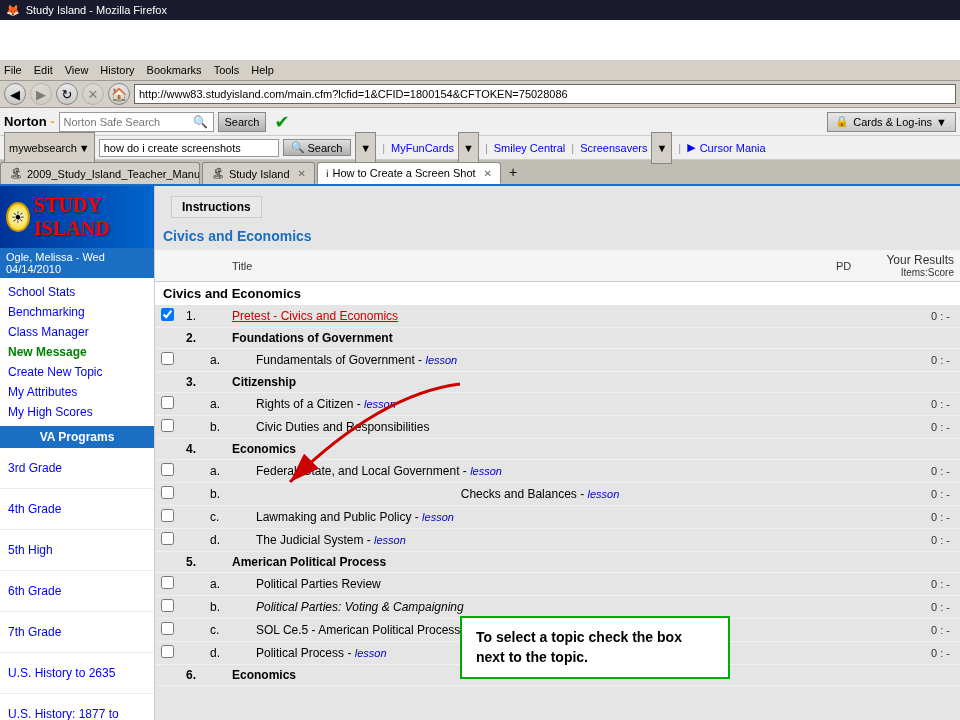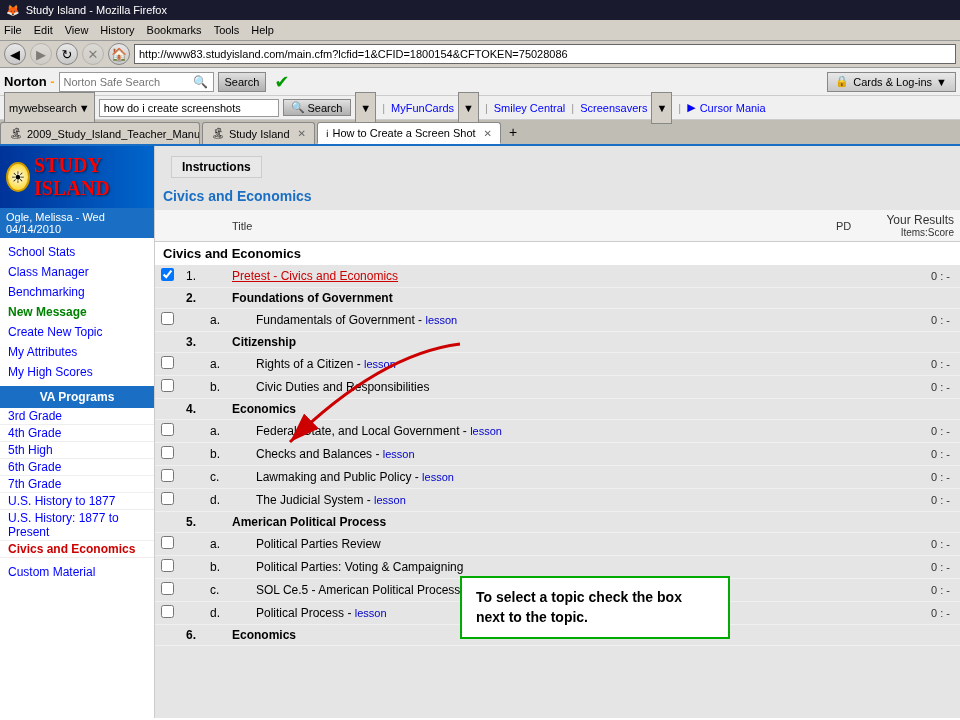--- a/index.html
+++ b/index.html
@@ -19,20 +19,21 @@
 
     
     .menu-bar {
       background: #d4d0c8;
       display: flex;
       align-items: center;
       padding: 2px 4px;
       gap: 12px;
       height: 20px;
       font-size: 11px;
+      margin-top: 40px;
     }
     .menu-bar span { cursor: pointer; }
 
     
     .nav-bar {
       background: #d4d0c8;
       display: flex;
       align-items: center;
       padding: 2px 4px;
       gap: 4px;
@@ -232,21 +233,21 @@
 
     .sidebar-section-header {
       background: #1a6fc4;
       color: #fff;
       padding: 4px 8px;
       font-size: 12px;
       font-weight: bold;
       text-align: center;
     }
     .sidebar-grade {
-      padding: 1px 8px;
+      padding: 13px 8px;
       cursor: pointer;
       color: #00f;
       font-size: 12px;
       border-bottom: 1px solid #eee;
     }
     .sidebar-grade.multiline { color: #00f; }
     .sidebar-grade.selected { color: #c00; font-weight: bold; }
     .sidebar-custom {
       padding: 3px 8px;
       color: #00f;
@@ -301,21 +302,21 @@
       border-bottom: 1px solid #f0f0f0;
     }
     .topic-table .topic-row td.score {
       text-align: right;
       color: #333;
       font-size: 11px;
       padding-right: 10px;
     }
     .topic-link { color: #0000cc; text-decoration: underline; cursor: pointer; }
     .topic-link.red { color: #cc0000; }
-    .lesson-link { color: #0000cc; font-size: 11px; cursor: pointer; text-decoration: none; }
+    .lesson-link { color: #0000cc; font-size: 11px; cursor: pointer; text-decoration: none; font-style: italic; }
     .checkbox-cell { width: 20px; }
     .checkbox-cell input { cursor: pointer; }
     .num-col { width: 30px; }
     .pd-col { width: 30px; text-align: center; }
 
     
     .tooltip-box {
       position: absolute;
       background: #fff;
       border: 2px solid #0a0;
@@ -433,36 +434,36 @@
 
     <div class="study-island-logo">
       <div class="logo-icon">☀</div>
       <span class="logo-text">STUDY ISLAND</span>
     </div>
 
     <div class="user-bar">Ogle, Melissa - Wed 04/14/2010</div>
 
     <div class="sidebar-nav">
       <div class="sidebar-item">School Stats</div>
+      <div class="sidebar-item">Benchmarking</div>
       <div class="sidebar-item">Class Manager</div>
-      <div class="sidebar-item">Benchmarking</div>
       <div class="sidebar-item green">New Message</div>
       <div class="sidebar-item">Create New Topic</div>
       <div class="sidebar-item">My Attributes</div>
       <div class="sidebar-item">My High Scores</div>
     </div>
 
     <div class="sidebar-section-header">VA Programs</div>
 
     <div class="sidebar-grade">3rd Grade</div>
     <div class="sidebar-grade">4th Grade</div>
     <div class="sidebar-grade">5th High</div>
     <div class="sidebar-grade">6th Grade</div>
     <div class="sidebar-grade">7th Grade</div>
-    <div class="sidebar-grade">U.S. History to 1877</div>
+    <div class="sidebar-grade">U.S. History to 2635</div>
     <div class="sidebar-grade multiline">U.S. History: 1877 to Present</div>
     <div class="sidebar-grade selected">Civics and Economics</div>
 
     <div class="sidebar-custom">Custom Material</div>
   </div>
 
   <div class="content">
     <div style="padding:4px 8px;">
       <span class="content-instructions">Instructions</span>
     </div>
@@ -537,21 +538,21 @@
           <tr class="topic-row">
       <td class="checkbox-cell"><input type="checkbox" style=""></td>
       <td class="num-col" style="padding-left:30px;;font-weight:normal">a.</td>
       <td style="padding-left:30px;">Federal, State, and Local Government - <a class="lesson-link">lesson</a></td>
       <td class="pd-col"></td>
       <td class="score" style="text-align:right;padding-right:10px;font-size:11px;">0 : -</td>
     </tr>
           <tr class="topic-row">
       <td class="checkbox-cell"><input type="checkbox" style=""></td>
       <td class="num-col" style="padding-left:30px;;font-weight:normal">b.</td>
-      <td style="padding-left:30px;">Checks and Balances - <a class="lesson-link">lesson</a></td>
+      <td style="padding-left:30px;text-align:center;">Checks and Balances - <a class="lesson-link">lesson</a></td>
       <td class="pd-col"></td>
       <td class="score" style="text-align:right;padding-right:10px;font-size:11px;">0 : -</td>
     </tr>
           <tr class="topic-row">
       <td class="checkbox-cell"><input type="checkbox" style=""></td>
       <td class="num-col" style="padding-left:30px;;font-weight:normal">c.</td>
       <td style="padding-left:30px;">Lawmaking and Public Policy - <a class="lesson-link">lesson</a></td>
       <td class="pd-col"></td>
       <td class="score" style="text-align:right;padding-right:10px;font-size:11px;">0 : -</td>
     </tr>
@@ -572,21 +573,21 @@
           <tr class="topic-row">
       <td class="checkbox-cell"><input type="checkbox" style=""></td>
       <td class="num-col" style="padding-left:30px;;font-weight:normal">a.</td>
       <td style="padding-left:30px;">Political Parties Review</td>
       <td class="pd-col"></td>
       <td class="score" style="text-align:right;padding-right:10px;font-size:11px;">0 : -</td>
     </tr>
           <tr class="topic-row">
       <td class="checkbox-cell"><input type="checkbox" style=""></td>
       <td class="num-col" style="padding-left:30px;;font-weight:normal">b.</td>
-      <td style="padding-left:30px;">Political Parties: Voting &amp; Campaigning</td>
+      <td style="padding-left:30px;font-style:italic;">Political Parties: Voting &amp; Campaigning</td>
       <td class="pd-col"></td>
       <td class="score" style="text-align:right;padding-right:10px;font-size:11px;">0 : -</td>
     </tr>
           <tr class="topic-row">
       <td class="checkbox-cell"><input type="checkbox" style=""></td>
       <td class="num-col" style="padding-left:30px;;font-weight:normal">c.</td>
       <td style="padding-left:30px;">SOL Ce.5 - American Political Process</td>
       <td class="pd-col"></td>
       <td class="score" style="text-align:right;padding-right:10px;font-size:11px;">0 : -</td>
     </tr>

